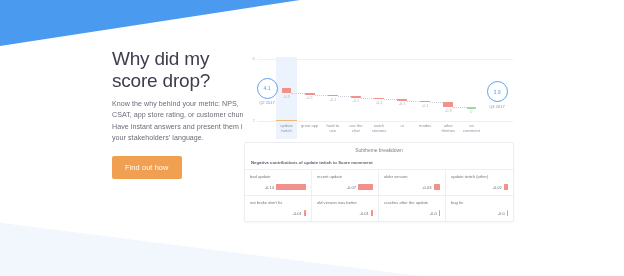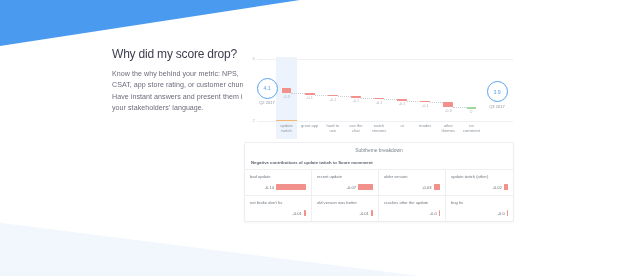--- a/index.html
+++ b/index.html
@@ -20,21 +20,21 @@
     position:absolute;left:0;bottom:0;width:420px;height:62px;
     background:#f2f7fd;
     clip-path:polygon(0 14%, 100% 100%, 0 100%);
     z-index:0;
   }
   #stage{position:absolute;inset:0;z-index:2;}
 
   
   #copy{position:absolute;left:112px;top:48px;width:140px;}
   #headline{
-    font-size:12px;font-weight:400;color:#3d3d4e;margin:0 0 7px 0;
+    font-size:19px;font-weight:400;color:#3d3d4e;margin:0 0 7px 0;
     letter-spacing:-.2px;line-height:1.15;
   }
   #subcopy{
     font-size:7.1px;color:#6b6b7b;line-height:1.62;margin:0;
     letter-spacing:.05px;
   }
   #cta{
     display:inline-block;margin-top:11px;
     background:#f0a050;color:#ffffff;
     font-size:7.4px;border:0;border-radius:2px;
@@ -115,20 +115,21 @@
 <body>
 
 <div id="deco-blue-top"></div>
 <div id="deco-blue-bottom"></div>
 
 <div id="stage">
 
   <div id="copy">
     <h1 id="headline">Why did my score drop?</h1>
     <p id="subcopy">Know the why behind your metric: NPS, CSAT, app store rating, or customer churn! Have instant answers and present them in your stakeholders' language.</p>
+    <button id="cta">Find out how</button>
   </div>
 
   <div id="chart-card">
     <div id="plot">
       <div id="band" style="left: 19px; width: 21.1111px;"></div>
       <div id="band-underline" style="left: 19px; width: 21.1111px; top: 61px;"></div>
       <div id="grid-layer">
           <div class="gridline" style="top: 0px;"></div>
           <div class="gridline" style="top: 62px;"></div>
         </div>

